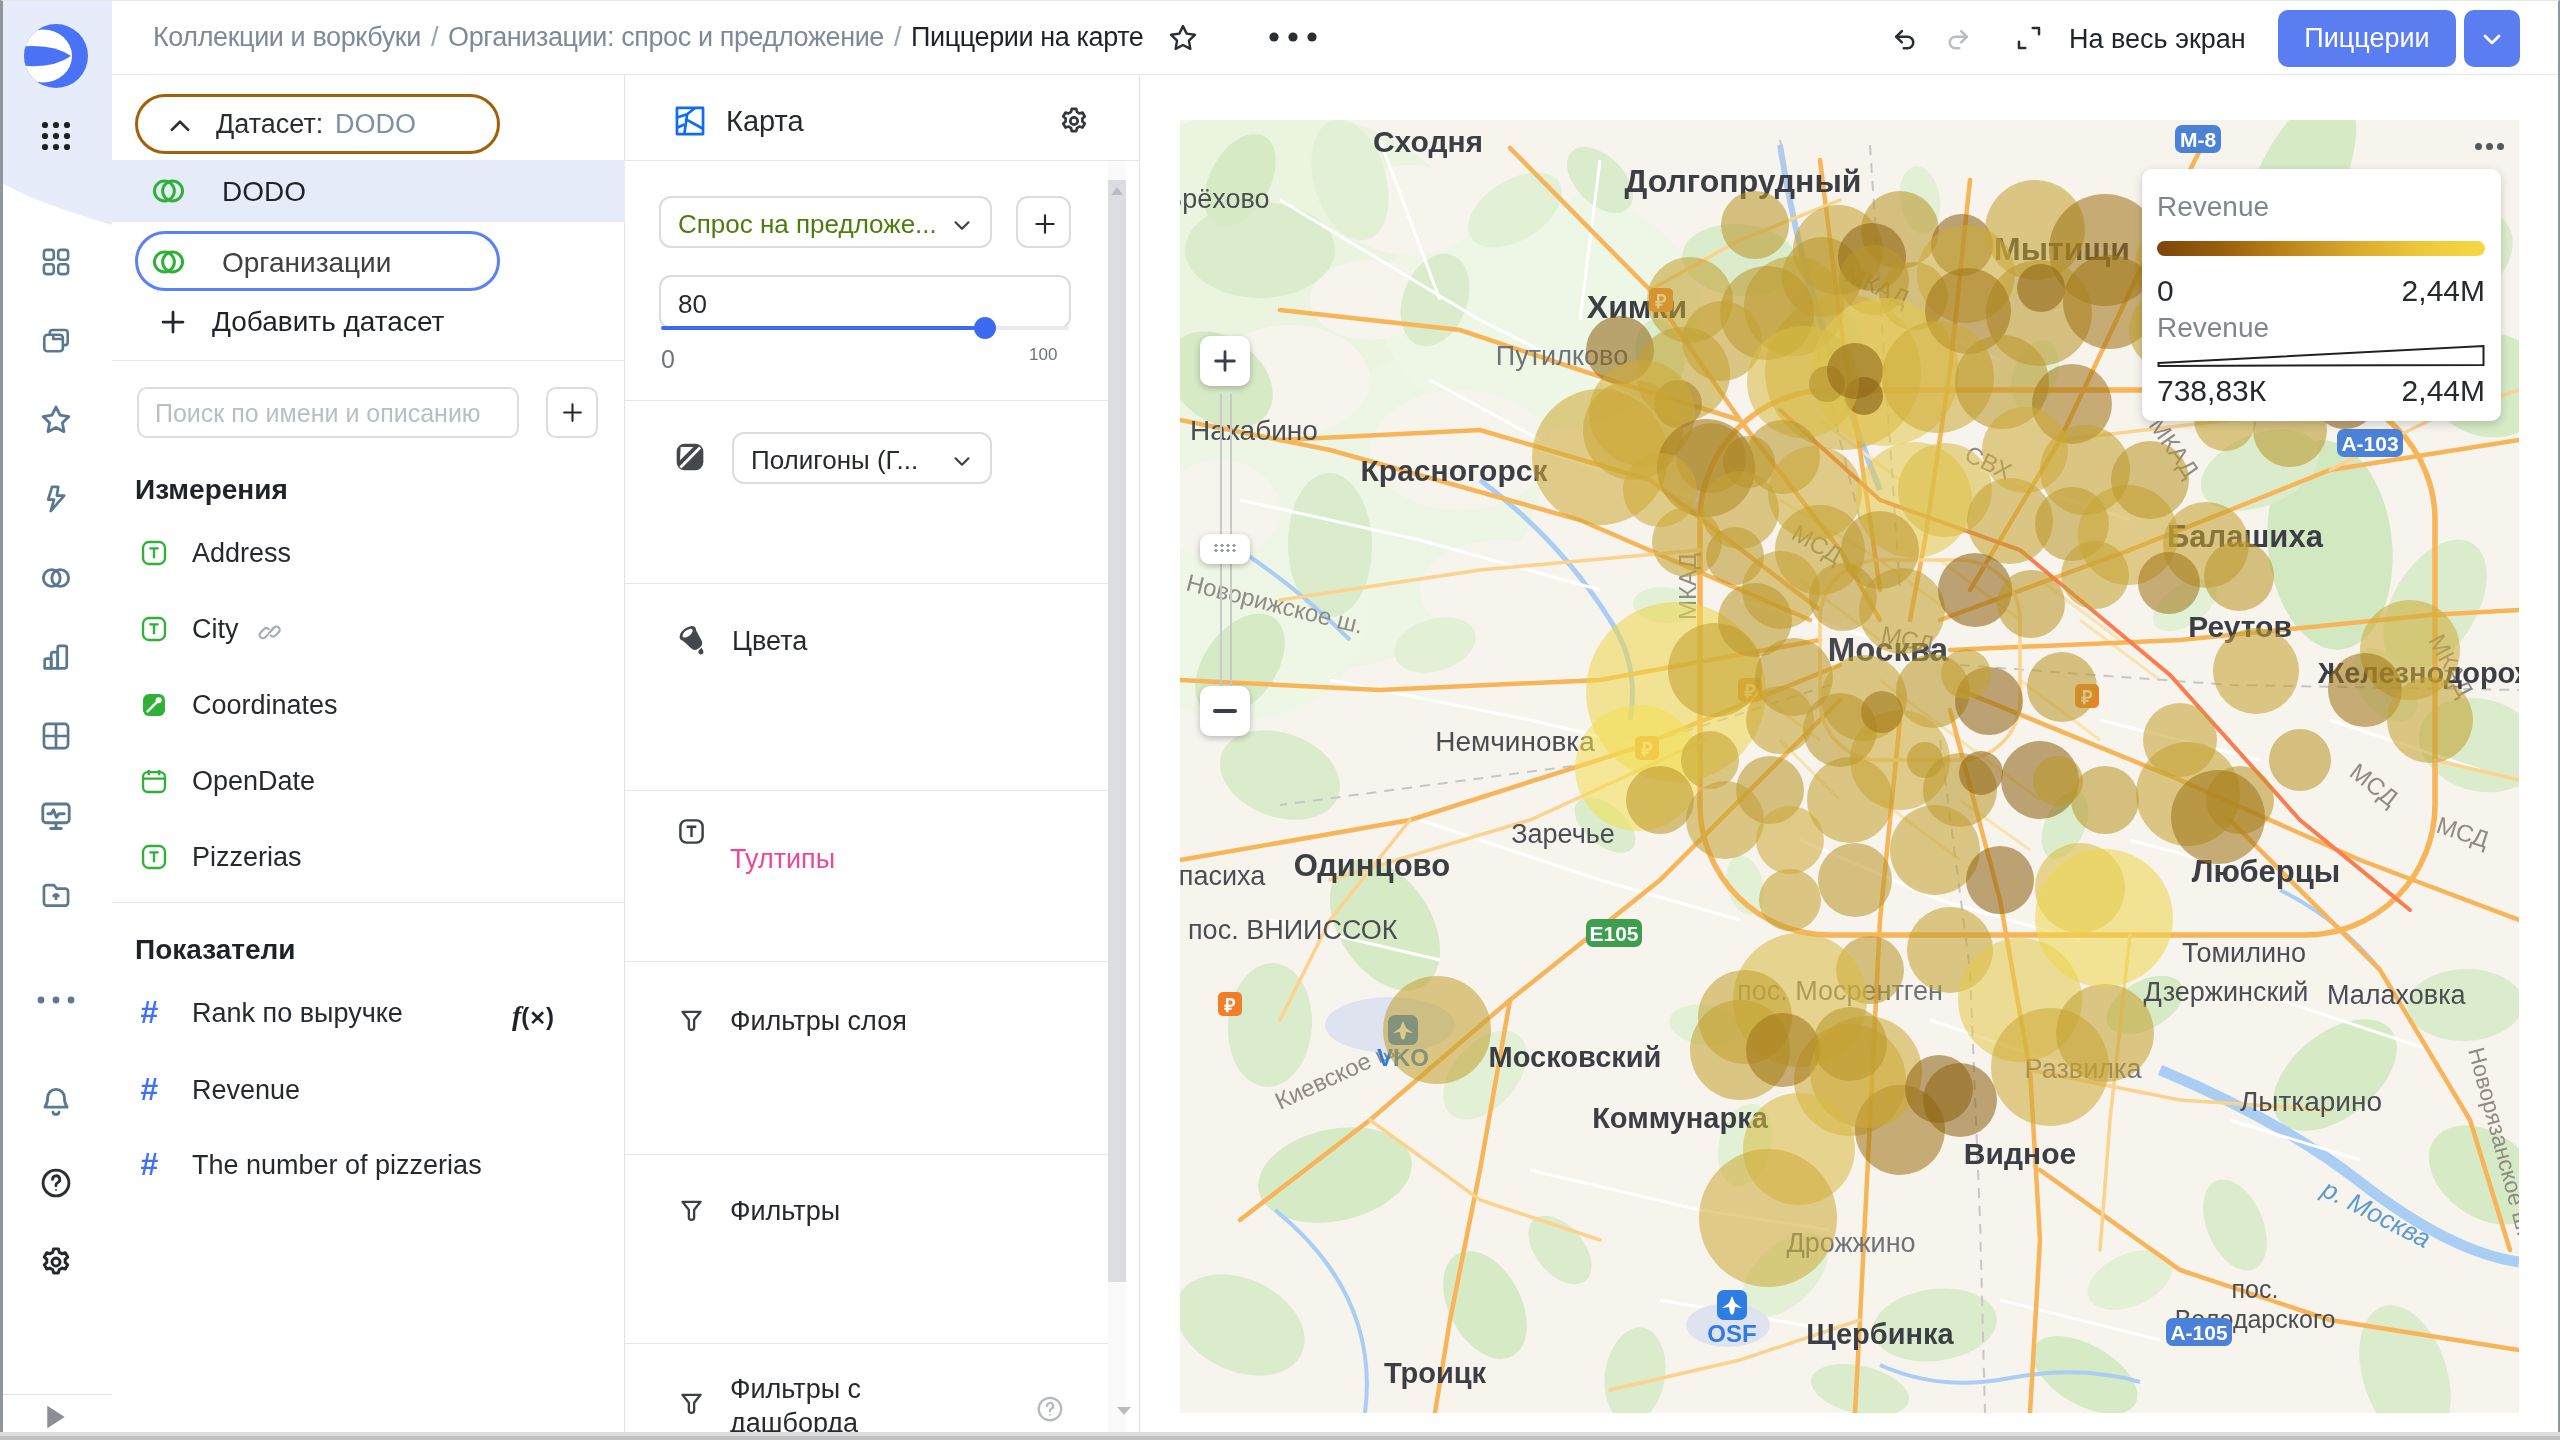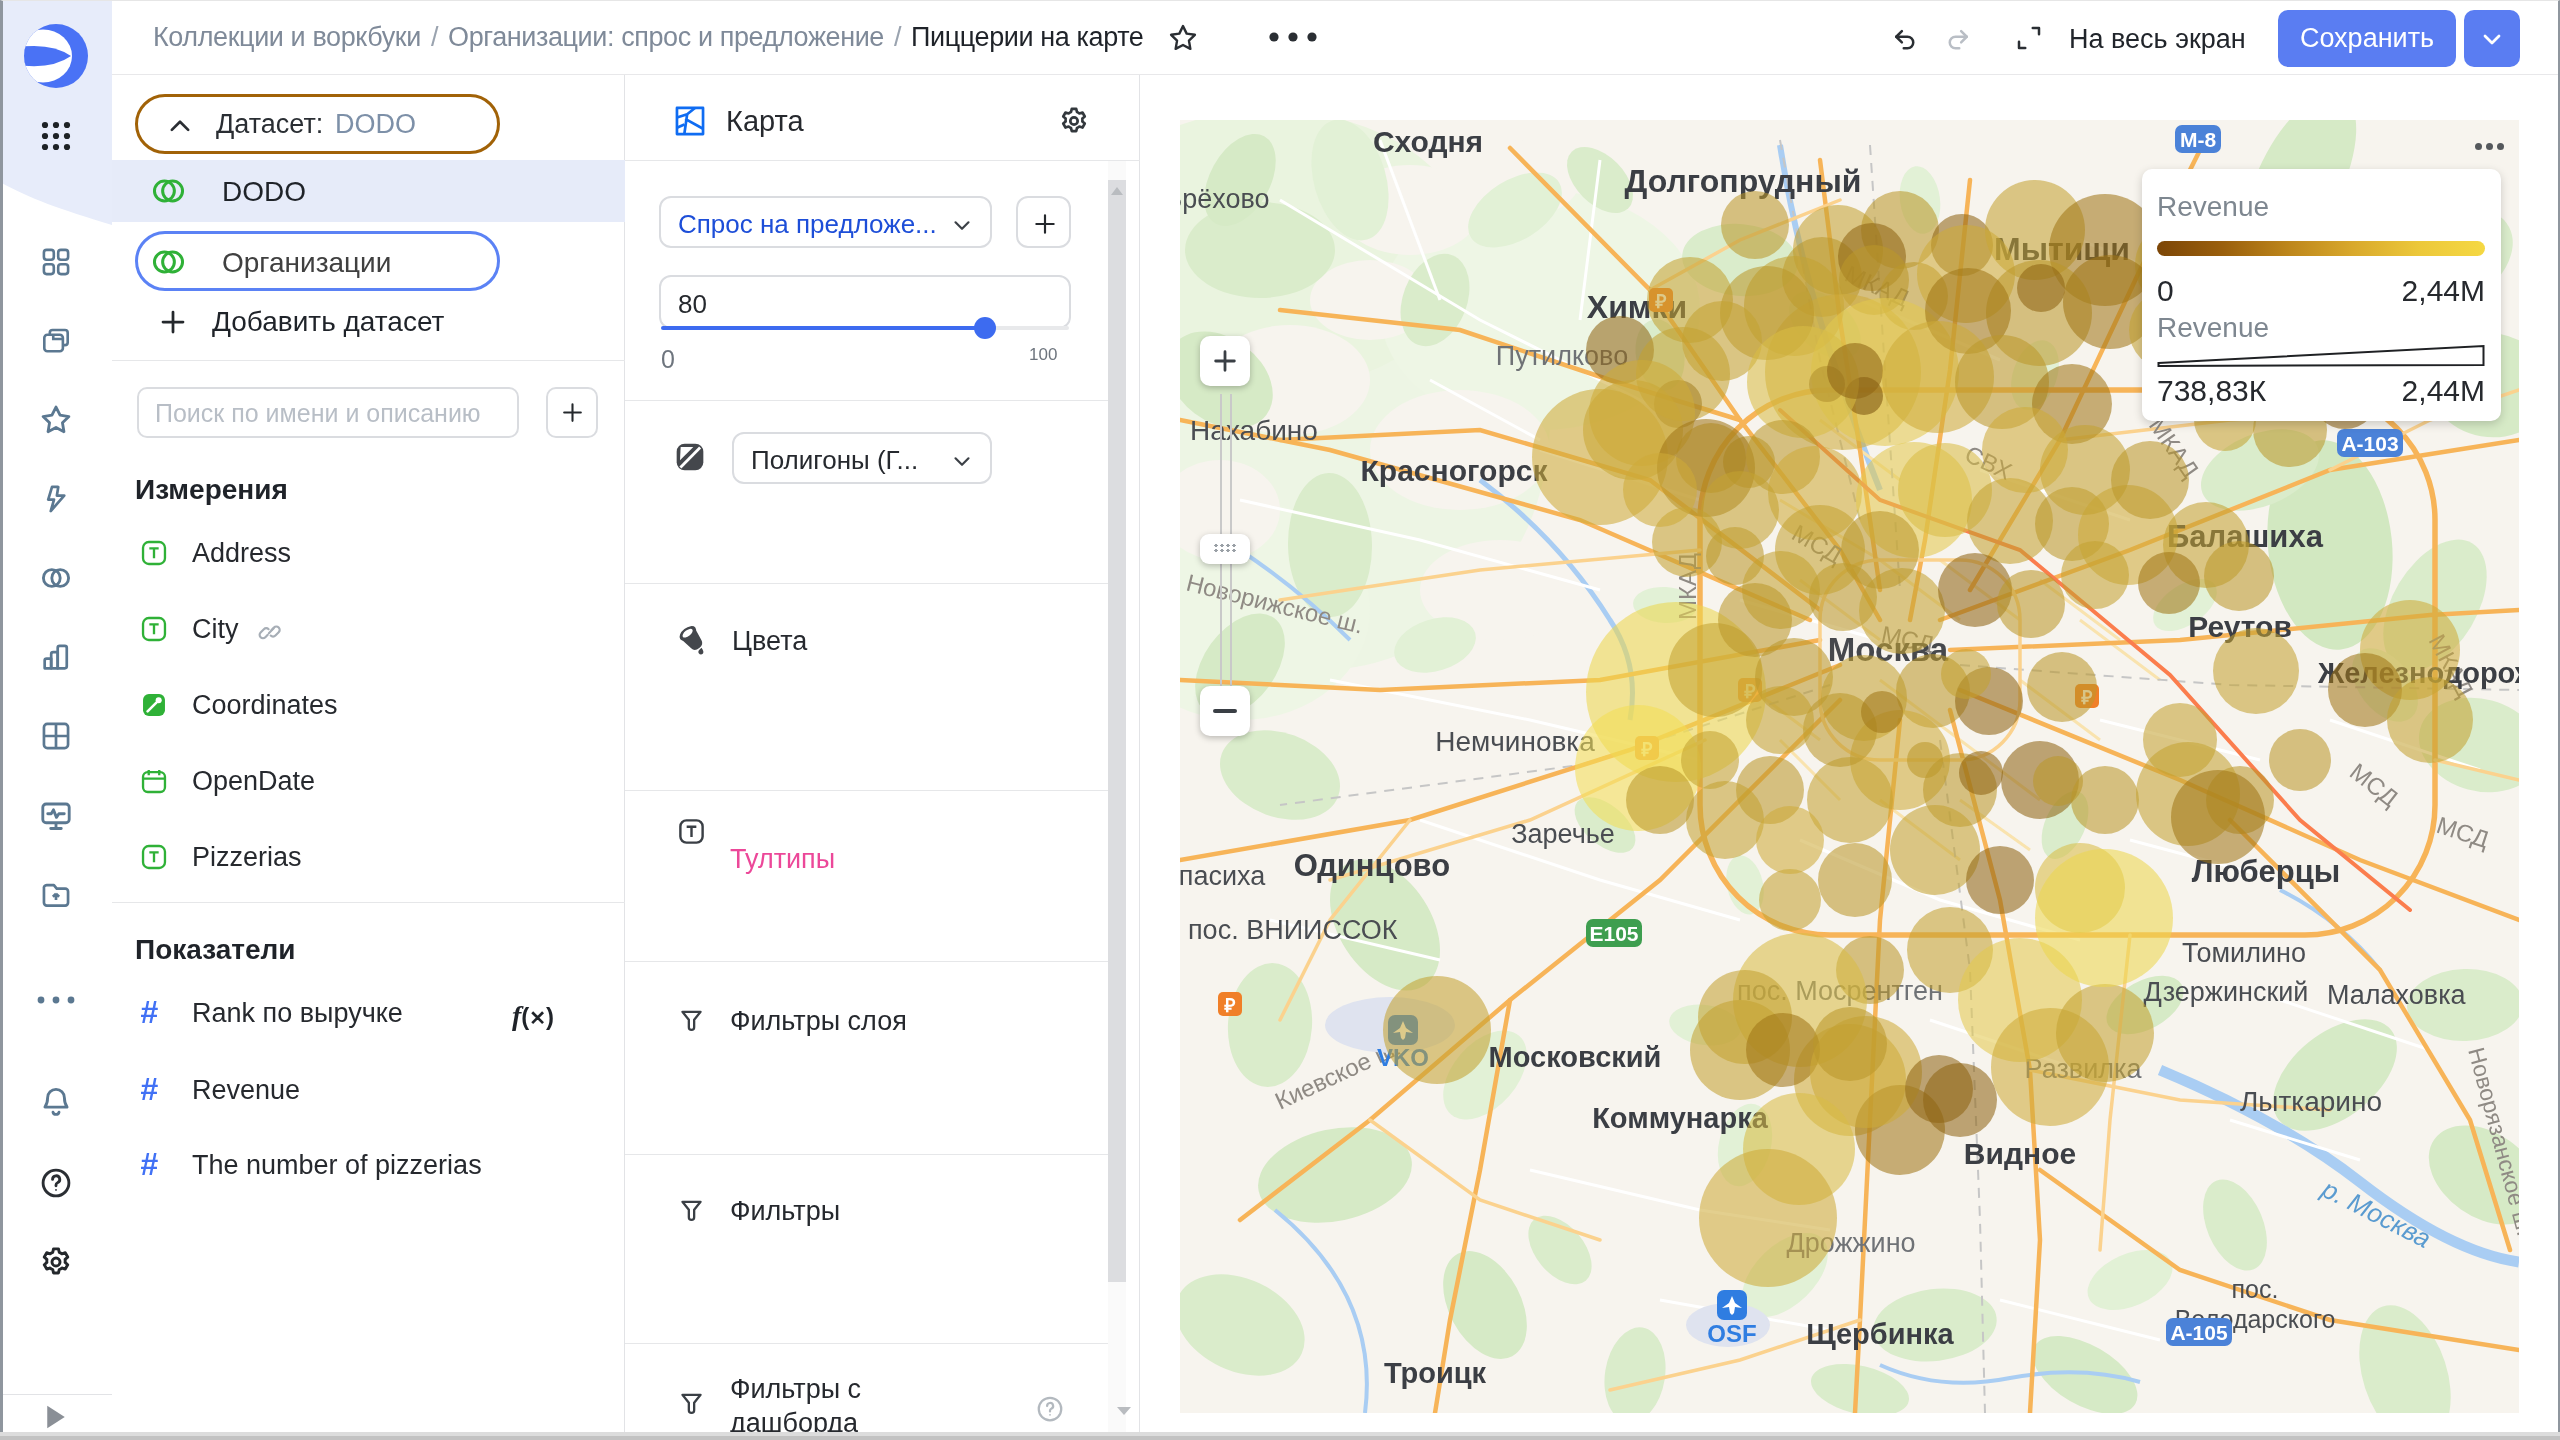--- a/index.html
+++ b/index.html
@@ -59,21 +59,21 @@
     </svg>
   <svg class="abs" style="left:1831px;top:23px" width="30" height="30" viewBox="0 0 24 24" fill="none" stroke="#b9bec5" stroke-width="2" stroke-linecap="round" stroke-linejoin="round">
       <path d="M14.5 15.5 L19 11 L14.5 6.5"></path>
       <path d="M19 11 H10 a4.6 4.6 0 0 0 0 9.2 H13"></path>
     </svg>
   <svg class="abs" style="left:1902px;top:23px" width="30" height="30" viewBox="0 0 24 24" fill="none" stroke="#2a2e33" stroke-width="2" stroke-linecap="round" stroke-linejoin="round">
       <path d="M4 15 V20 H9"></path>
       <path d="M20 9 V4 H15"></path>
     </svg>
   <div class="abs" style="left:1957px;top:24px;color:#21252b;font-size:27px">На весь экран</div>
-  <div class="abs" style="left:2166px;top:10px;width:178px;height:57px;background:#5a7df2;border-radius:10px;color:#fff;font-size:27px;text-align:center;line-height:57px">Сохранить</div>
+  <div class="abs" style="left:2166px;top:10px;width:178px;height:57px;background:#5a7df2;border-radius:10px;color:#fff;font-size:27px;text-align:center;line-height:57px">Пиццерии</div>
   <div class="abs" style="left:2352px;top:10px;width:56px;height:57px;background:#5a7df2;border-radius:10px"></div>
   <svg class="abs" style="left:2366px;top:25px" width="28" height="28" viewBox="0 0 24 24" fill="none" stroke="#fff" stroke-width="2.4" stroke-linecap="round" stroke-linejoin="round">
       <path d="M6 9.5 L12 15.5 L18 9.5"></path>
     </svg>
 </div>
 <div id="sidebar">
   <div class="bluezone"></div>
   <svg class="curve" viewBox="0 0 112 50" preserveAspectRatio="none">
       <path d="M0,0 H112 V47 C62,32 28,20 0,4 Z" fill="#e7ecfa"></path>
     </svg>
@@ -246,21 +246,21 @@
   <svg class="abs" style="left:432px;top:29px" width="34" height="34" viewBox="0 0 24 24" fill="none" stroke="#33383d" stroke-width="1.9" stroke-linejoin="round">
       <path d="M10.4 3.5 h3.2 l.5 2.2 a6.6 6.6 0 0 1 1.7 1 l2.2-.7 1.6 2.8 -1.7 1.5 a6.6 6.6 0 0 1 0 2 l1.7 1.5 -1.6 2.8 -2.2-.7 a6.6 6.6 0 0 1-1.7 1 l-.5 2.2 h-3.2 l-.5-2.2 a6.6 6.6 0 0 1-1.7-1 l-2.2.7 -1.6-2.8 1.7-1.5 a6.6 6.6 0 0 1 0-2 L4.4 8.8 6 6 l2.2.7 a6.6 6.6 0 0 1 1.7-1 Z"></path>
       <circle cx="12" cy="12" r="2.6"></circle>
     </svg>
   <div class="abs" style="left:0;top:85px;width:515px;border-top:1px solid #e6e7e9"></div>
   <div class="abs" style="left:483px;top:86px;width:18px;height:1279px;background:#fafafa"></div>
   <div class="abs" style="left:483px;top:105px;width:18px;height:1102px;background:#dcdde0"></div>
   <div class="abs" style="left:486px;top:112px;width:0;height:0;border-left:6px solid transparent;border-right:6px solid transparent;border-bottom:8px solid #b9bcc0"></div>
 
   <div class="abs selbox" style="left:34px;top:121px;width:333px">
-    <span class="abs" style="left:17px;top:11px;font-size:26px;color:#1d4ed8">Спрос на предложе...</span>
+    <span class="abs" style="left:17px;top:11px;font-size:26px;color:#4d7c0f">Спрос на предложе...</span>
     <svg class="abs chev" style="left:288px;top:14px" viewBox="0 0 24 24">
         <path d="M6 9.5 L12 15.5 L18 9.5"></path>
       </svg>
   </div>
   <div class="abs selbox" style="left:391px;top:121px;width:55px">
     <svg class="abs" style="left:14px;top:13px" width="26" height="26" viewBox="0 0 24 24" fill="none" stroke="#24282c" stroke-width="2" stroke-linecap="round">
         <path d="M12 4 V20 M4 12 H20"></path>
       </svg>
   </div>
   <div class="abs selbox" style="left:34px;top:200px;width:412px;height:54px">

